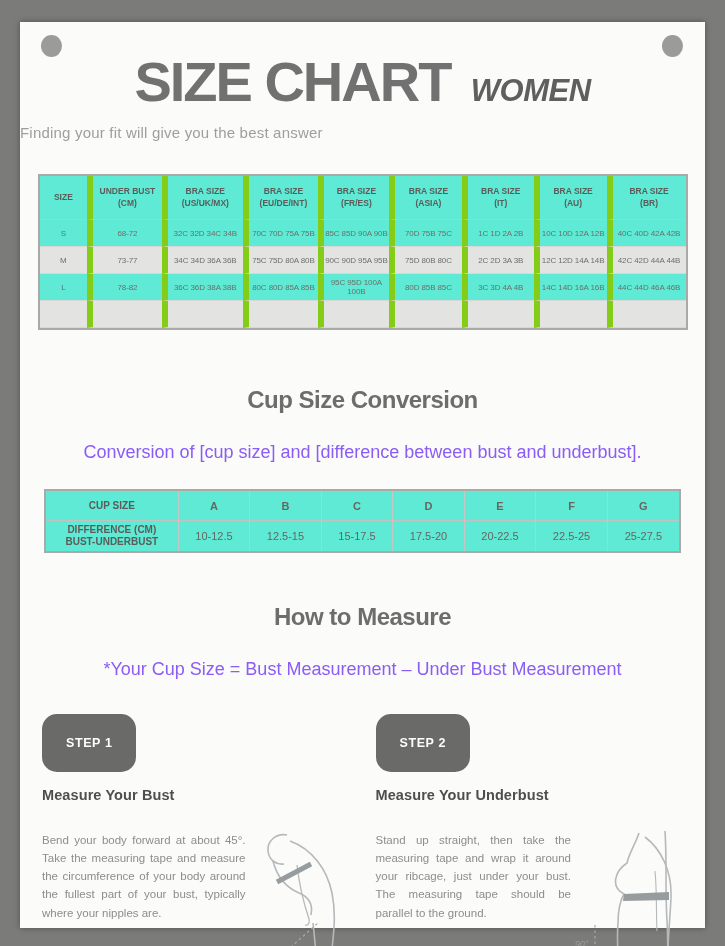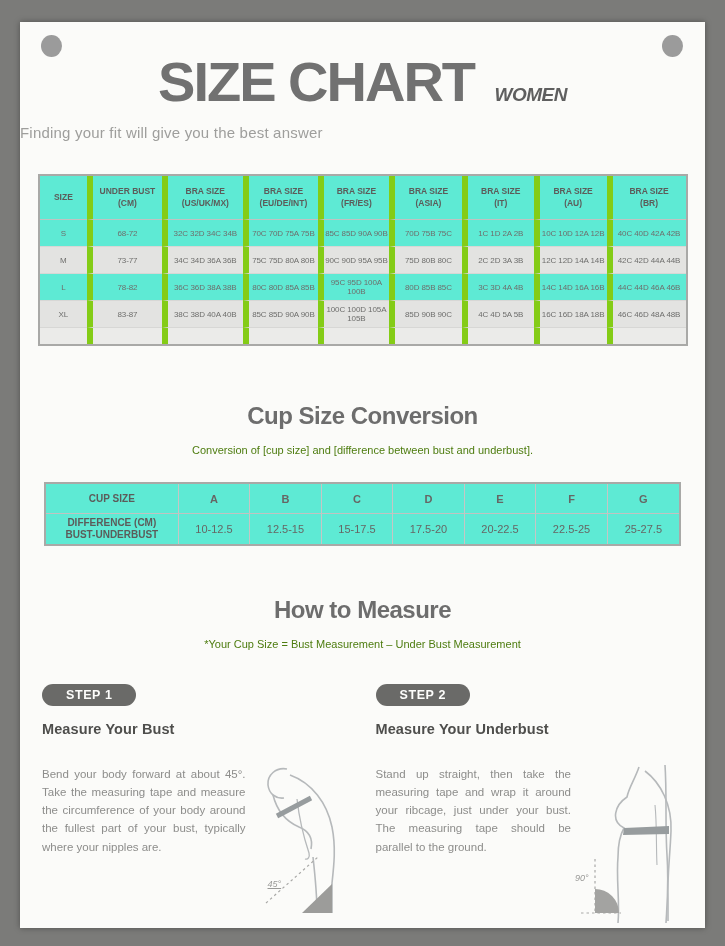--- a/index.html
+++ b/index.html
@@ -19,21 +19,21 @@
   .pin.left { left:21px; }
   .pin.right { right:22px; }
 
   
   .hdr { text-align:center; padding-top:32px; white-space:nowrap; }
   .hdr .title {
     display:inline-block; font-size:56px; font-weight:bold; letter-spacing:-2px;
     color:#717171; line-height:1;
   }
   .hdr .audience {
-    display:inline-block; font-size:19px; font-weight:bold; font-style:italic;
+    display:inline-block; font-size:31px; font-weight:bold; font-style:italic;
     color:#5f5f5f; margin-left:16px; letter-spacing:-.5px; vertical-align:baseline;
   }
   .tagline { color:#9e9e9c; font-size:15px; margin-top:14px; letter-spacing:.2px; }
 
   
   .tbl-wrap {
     margin:0 auto; border:2px solid #a9a9a7; border-radius:0;
     overflow:hidden; background:#5eead4;
   }
   table { border-collapse:separate; border-spacing:0; width:100%; table-layout:fixed; }
@@ -46,38 +46,38 @@
   }
   .size-tbl th + th, .size-tbl td + td { border-left:6px solid #84cc16; }
   .size-tbl td {
     font-size:8px; color:#6e6e6c; height:27px; padding:0 1px;
     border-bottom:1px solid #d7d7d5; letter-spacing:-.1px;
   }
   .size-tbl tbody tr:nth-child(2) td, .size-tbl tbody tr:nth-child(4) td { background:#e3e3e1; }
   .size-tbl tbody tr:nth-child(5) td { background:#ebebe9; height:16px; border-bottom:none; }
 
   .sec-title { text-align:center; font-size:24px; font-weight:bold; color:#6d6d6d; letter-spacing:-.5px; }
-  .sec-sub { text-align:center; font-size:11px; color:#4d7c0f; margin-top:14px; }
+  .sec-sub { text-align:center; font-size:18px; color:#8b5cf6; margin-top:28px; }
 
   .cup-block { margin-top:56px; }
   .cup-wrap { width:637px; margin-top:26px; }
   .cup-tbl th, .cup-tbl td { height:30px; }
   .cup-tbl .lbl { font-size:10px; font-weight:bold; color:#5c5c5a; line-height:1.2; }
   .cup-tbl .cupL { font-size:11px; font-weight:bold; color:#666664; }
   .cup-tbl .val { font-size:11px; color:#666664; }
   .cup-tbl tr:first-child th, .cup-tbl tr:first-child td { border-bottom:1px solid #c2c2c0; }
   .cup-tbl th + td, .cup-tbl td + td { border-left:1px solid #c6c6c4; }
 
   .measure-block { margin-top:50px; }
 
   .steps { display:flex; gap:26px; padding:0 22px; margin-top:34px; }
   .step { flex:1; position:relative; }
   .badge {
     display:inline-block; background:#6a6a68; color:#fdfdfb; font-size:12.5px;
-    font-weight:bold; letter-spacing:.6px; padding:4px 24px; border-radius:15px;
+    font-weight:bold; letter-spacing:.6px; padding:22px 24px; border-radius:15px;
   }
   .step-title { font-size:14.5px; font-weight:bold; color:#4e4e4c; margin-top:15px; letter-spacing:.1px; }
   .step-flex { display:flex; margin-top:28px; }
   .step-text {
     flex:1; font-size:11.5px; line-height:1.58; color:#8d8d8b;
     text-align:justify; padding-right:8px;
   }
   .fig { position:relative; flex:0 0 auto; }
   .fig svg { display:block; }
   .angle-label { position:absolute; font-size:9px; color:#9a9a98; font-style:italic; }
@@ -176,31 +176,20 @@
             <tr>
               <td>L</td>
               <td>78-82</td>
               <td>36C 36D 38A 38B</td>
               <td>80C 80D 85A 85B</td>
               <td>95C 95D 100A 100B</td>
               <td>80D 85B 85C</td>
               <td>3C 3D 4A 4B</td>
               <td>14C 14D 16A 16B</td>
               <td>44C 44D 46A 46B</td>
-            </tr>
-            <tr>
-              <td>XL</td>
-              <td>83-87</td>
-              <td>38C 38D 40A 40B</td>
-              <td>85C 85D 90A 90B</td>
-              <td>100C 100D 105A 105B</td>
-              <td>85D 90B 90C</td>
-              <td>4C 4D 5A 5B</td>
-              <td>16C 16D 18A 18B</td>
-              <td>46C 46D 48A 48B</td>
             </tr>
             <tr>
               <td></td>
               <td></td>
               <td></td>
               <td></td>
               <td></td>
               <td></td>
               <td></td>
               <td></td>

